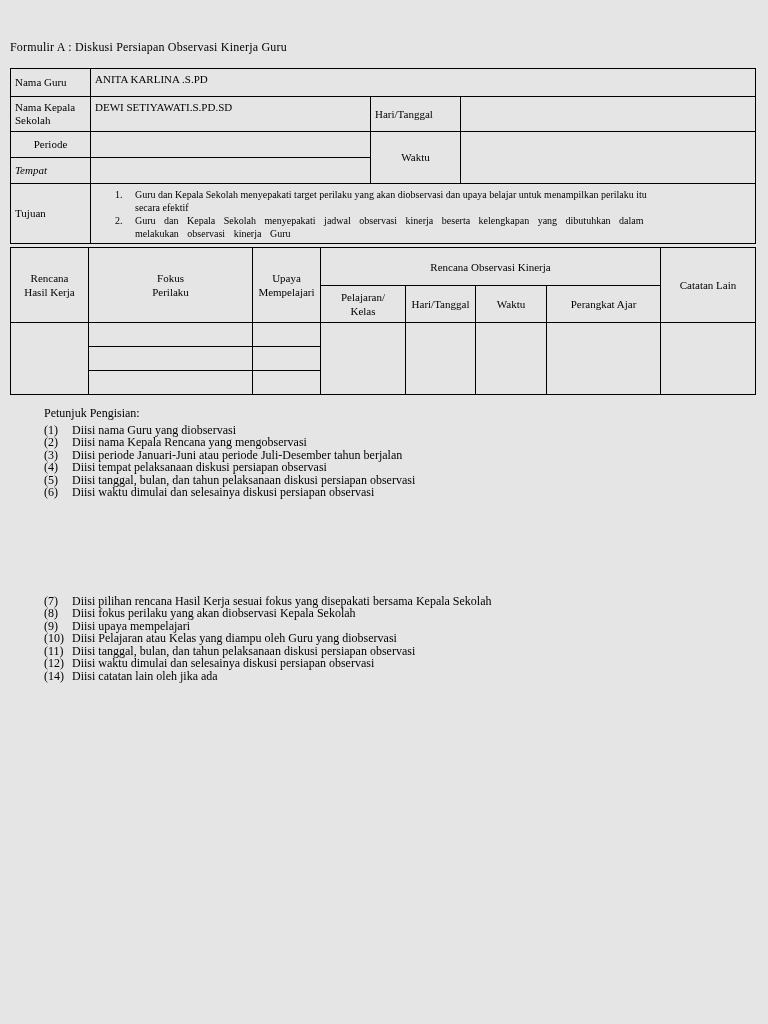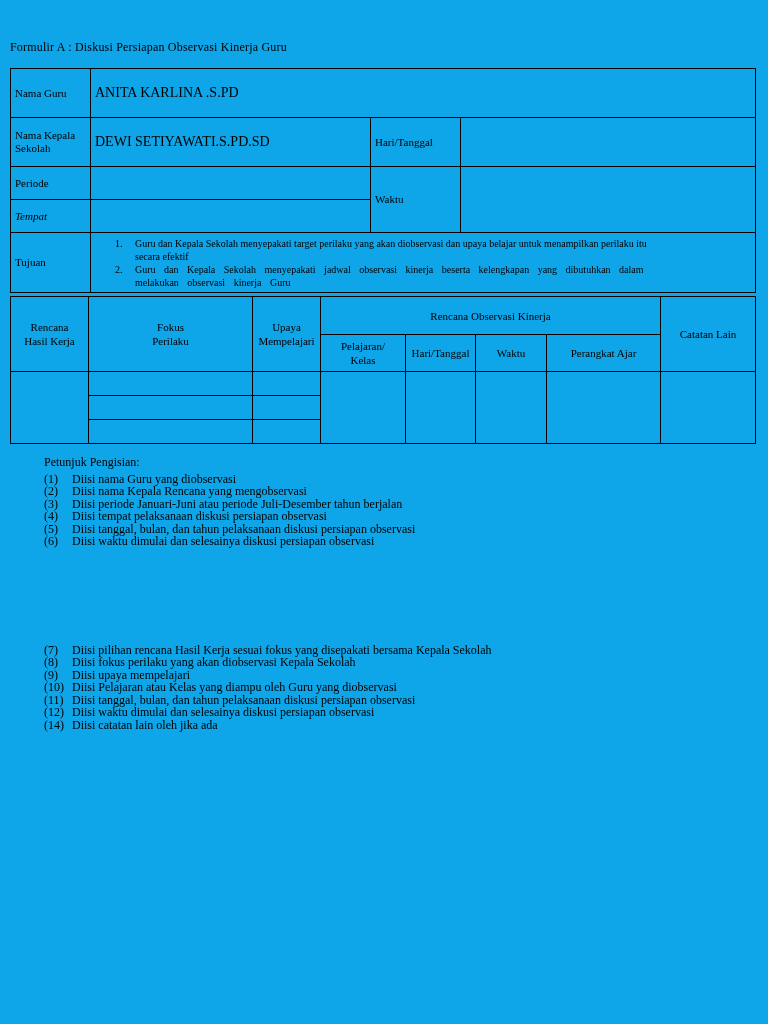--- a/index.html
+++ b/index.html
@@ -1,33 +1,33 @@
 <!DOCTYPE html>
 <html><head>
 <meta charset="utf-8">
 <style>
   * { box-sizing: border-box; }
   html, body { margin: 0; padding: 0; background: #ffffff; }
   .page {
-    width: 768px; height: 1024px; background: #0ea5e9; color: #000;
+    width: 768px; height: 1024px; background: #e5e5e5; color: #000;
     font-family: "Liberation Serif", serif; overflow: hidden; position: relative;
   }
   .content { padding: 40px 13px 0 10px; }
   .doc-title { font-size: 12px; font-weight: normal; margin: 0 0 13px 0; letter-spacing: 0.2px; }
 
   table { border-collapse: collapse; table-layout: fixed; width: 745px; }
   td { border: 1px solid #000; }
 
   
   .info-table { font-size: 11px; }
   .info-table .lbl { padding: 2px 4px; vertical-align: middle; line-height: 13px; }
-  .info-table .val { padding: 16px 4px; vertical-align: top; font-size: 14px; }
+  .info-table .val { padding: 4px 4px; vertical-align: top; font-size: 11px; }
   .r1 td { height: 28px; }
   .r2 td { height: 35px; }
-  .r3 td { height: 26px; }
+  .r3 td { height: 26px; text-align: center; }
   .r4 td { height: 26px; font-style: italic; }
   .r5 td { height: 57px; }
   .tujuan-cell { vertical-align: top; padding: 4px 12px 3px 24px; }
   .tujuan-item { display: flex; font-size: 10px; line-height: 13px; }
   .tujuan-item .tnum { flex: 0 0 20px; }
   .tujuan-item .ttext { flex: 1; white-space: pre-line; }
   .tujuan-item:nth-child(2) .ttext { word-spacing: 6px; }
 
   
   .obs-table { margin-top: 3px; font-size: 11px; text-align: center; }

